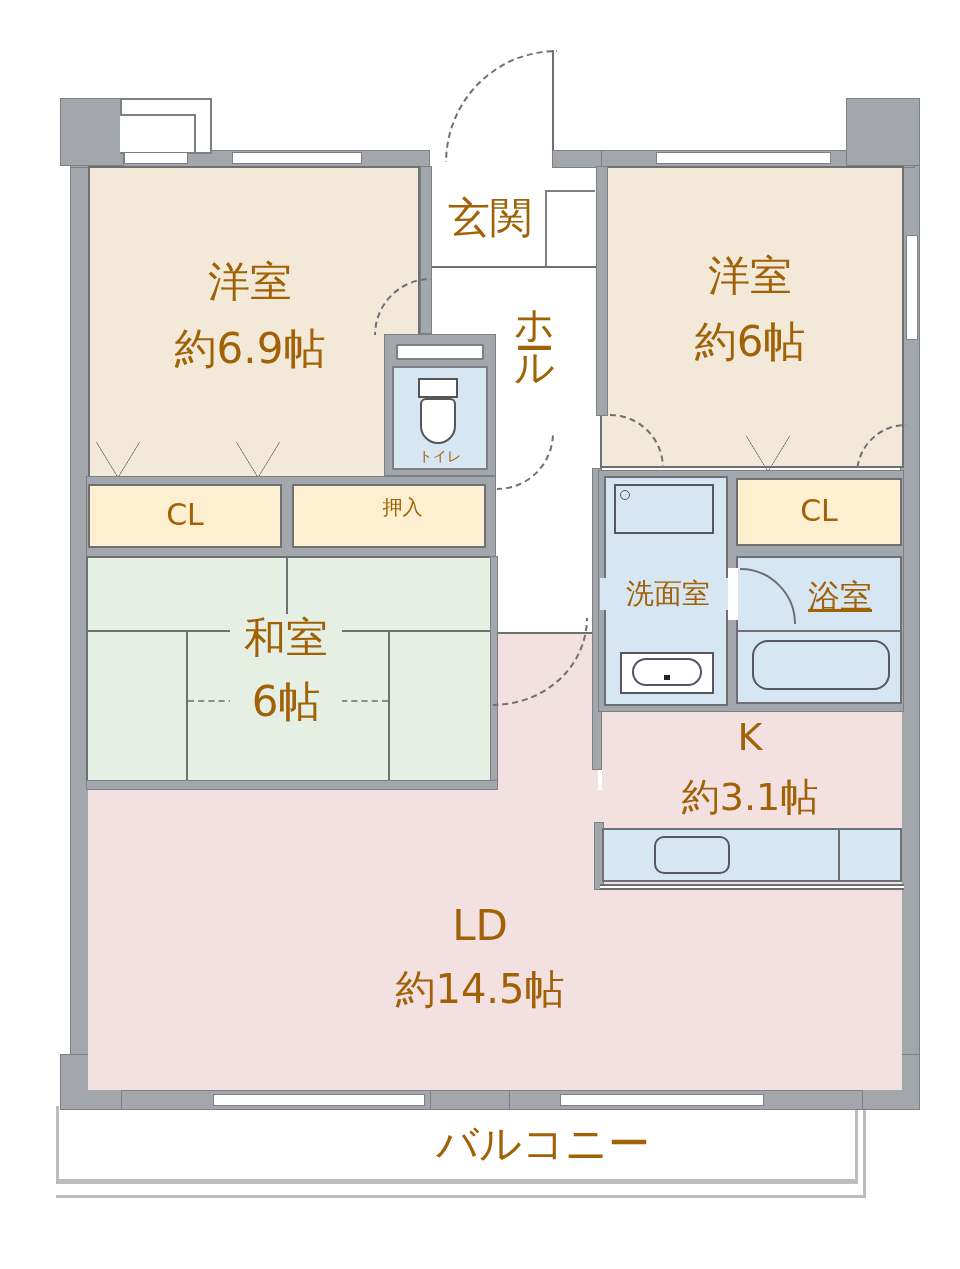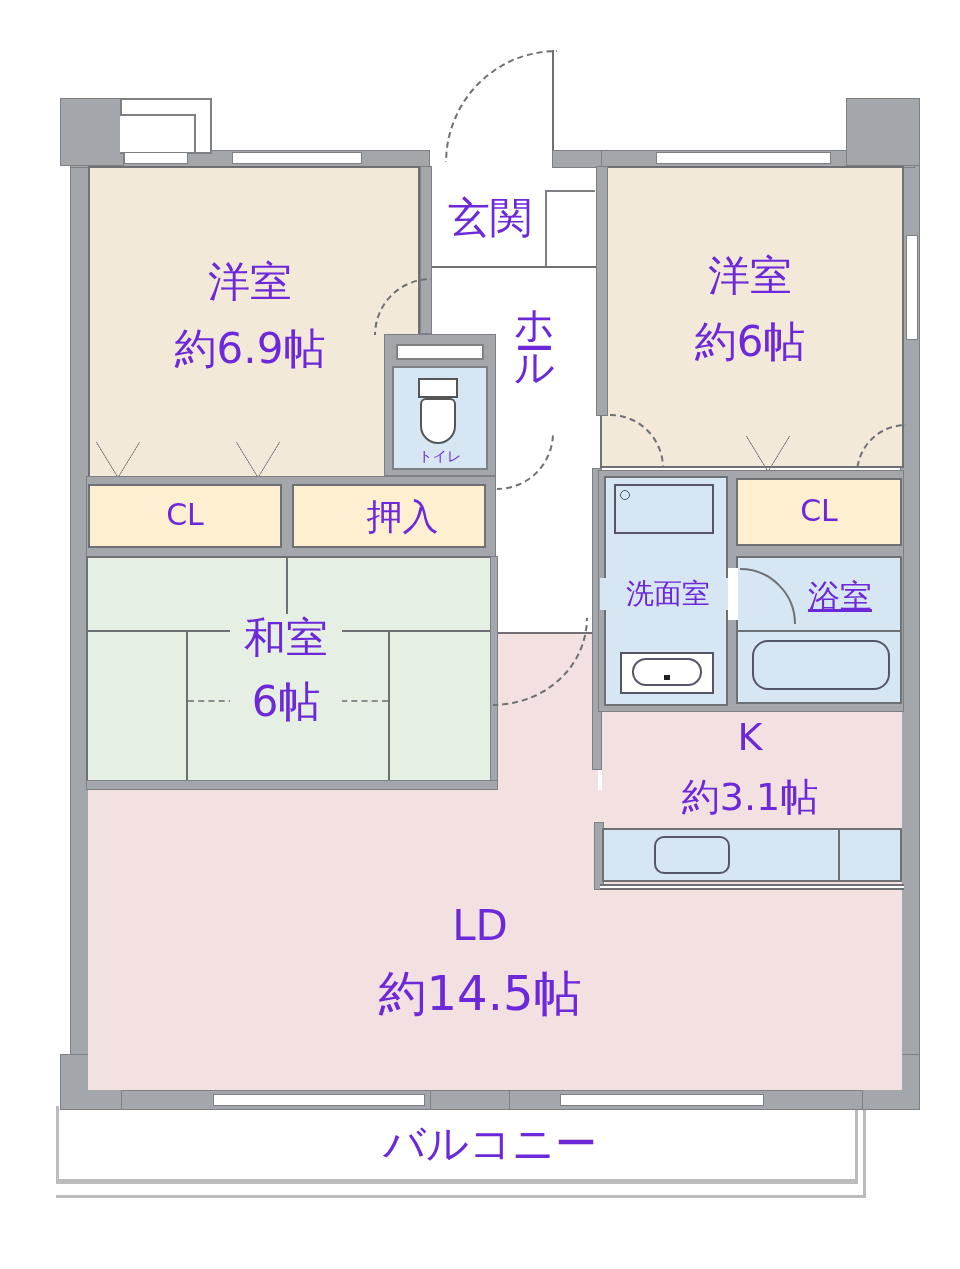--- a/index.html
+++ b/index.html
@@ -5,31 +5,31 @@
   html,body{margin:0;padding:0;background:#fff;}
   body{width:960px;height:1269px;position:relative;overflow:hidden;font-family:"DejaVu Sans","Liberation Sans",sans-serif;color:#222;}
   .abs{position:absolute;box-sizing:border-box;}
   .wall{background:#a3a7ac;border:1px solid #7d8186;}
   .room{border:2px solid #6e7074;}
   .western{background:#f3e9d9;}
   .closet{background:#fdefd0;}
   .washi{background:#e5efe3;}
   .wet{background:#d6e6f3;}
   .ldk{background:#f2e1e0;}
-  .label{position:absolute;text-align:center;line-height:1.15;color:#6d28d9;}
+  .label{position:absolute;text-align:center;line-height:1.15;color:#a16207;}
   .win{background:#fff;border:1px solid #7d8186;}
   .line{background:#6e7074;}
   .arc{position:absolute;border:2px dashed #6e7074;}
 </style>
 </head>
 <body>
 
 <div class="abs" style="left:56px;top:1106px;width:802px;height:78px;border-left:3px solid #bcbcbc;border-bottom:5px solid #bcbcbc;border-right:3px solid #bcbcbc;"></div>
 <div class="abs" style="left:56px;top:1106px;width:810px;height:92px;border-bottom:3px solid #bcbcbc;border-right:3px solid #bcbcbc;"></div>
-<div class="label" style="left:330px;top:1120px;width:320px;font-size:42px;">バルコニー</div>
+<div class="label" style="left:330px;top:1120px;width:320px;font-size:42px;text-align:right;">バルコニー</div>
 
 <div class="abs wall" style="left:70px;top:150px;width:20px;height:920px;"></div>
 <div class="abs wall" style="left:900px;top:150px;width:20px;height:960px;"></div>
 <div class="abs wall" style="left:60px;top:1090px;width:860px;height:20px;"></div>
 <div class="abs wall" style="left:70px;top:150px;width:360px;height:18px;"></div>
 <div class="abs wall" style="left:555px;top:150px;width:360px;height:18px;"></div>
 
 <div class="abs wall" style="left:60px;top:98px;width:64px;height:68px;"></div>
 <div class="abs wall" style="left:846px;top:98px;width:74px;height:68px;"></div>
 <div class="abs wall" style="left:60px;top:1054px;width:62px;height:56px;"></div>
@@ -79,42 +79,42 @@
 <div class="label" style="left:600px;top:318px;width:300px;font-size:42px;">約6帖</div>
 <div class="abs wall" style="left:596px;top:166px;width:12px;height:250px;"></div>
 <div class="arc" style="left:556px;top:414px;width:104px;height:104px;border-radius:50%;clip-path:inset(0 0 50% 50%);"></div>
 <div class="arc" style="left:856px;top:424px;width:96px;height:96px;border-radius:50%;clip-path:inset(0 50% 50% 0);"></div>
 <div class="abs" style="left:746px;top:436px;width:44px;height:36px;background:linear-gradient(to top right,transparent 49%,#6e7074 50%,transparent 53%) left/50% 100% no-repeat,linear-gradient(to top left,transparent 49%,#6e7074 50%,transparent 53%) right/50% 100% no-repeat;"></div>
 
 <div class="abs wall" style="left:86px;top:476px;width:410px;height:84px;"></div>
 <div class="abs room closet" style="left:88px;top:484px;width:194px;height:64px;"></div>
 <div class="label" style="left:88px;top:498px;width:194px;font-size:30px;">CL</div>
 <div class="abs room closet" style="left:292px;top:484px;width:194px;height:64px;"></div>
-<div class="label" style="left:292px;top:496px;width:221px;font-size:36px;">押入</div>
+<div class="label" style="left:292px;top:496px;width:221px;font-size:20px;">押入</div>
 
 <div class="abs room washi" style="left:86px;top:556px;width:406px;height:226px;"></div>
 <div class="abs line" style="left:88px;top:630px;width:402px;height:2px;"></div>
 <div class="abs line" style="left:186px;top:630px;width:2px;height:150px;"></div>
 <div class="abs line" style="left:388px;top:630px;width:2px;height:150px;"></div>
 <div class="abs line" style="left:286px;top:556px;width:2px;height:76px;"></div>
 <div class="abs" style="left:188px;top:700px;width:200px;height:2px;border-top:2px dashed #8a8c8f;"></div>
 <div class="label" style="left:230px;top:614px;width:112px;font-size:42px;background:#e5efe3;">和室</div>
 <div class="label" style="left:230px;top:678px;width:112px;font-size:42px;background:#e5efe3;">6帖</div>
 <div class="abs wall" style="left:490px;top:556px;width:8px;height:234px;"></div>
 <div class="abs wall" style="left:86px;top:780px;width:412px;height:10px;"></div>
 
 <div class="abs room ldk" style="left:88px;top:790px;width:814px;height:300px;border:none;"></div>
 <div class="abs ldk" style="left:498px;top:632px;width:100px;height:160px;"></div>
 <div class="abs ldk" style="left:602px;top:712px;width:300px;height:80px;"></div>
 <div class="arc" style="left:398px;top:530px;width:186px;height:172px;border-radius:50%;clip-path:inset(50% 0 0 50%);"></div>
 <div class="abs line" style="left:498px;top:632px;width:100px;height:2px;"></div>
 <div class="abs wall" style="left:592px;top:468px;width:10px;height:302px;"></div>
 
 <div class="label" style="left:380px;top:902px;width:200px;font-size:42px;">LD</div>
-<div class="label" style="left:340px;top:966px;width:280px;font-size:48px;">約14.5帖</div>
+<div class="label" style="left:340px;top:966px;width:280px;font-size:40px;">約14.5帖</div>
 
 <div class="label" style="left:700px;top:716px;width:100px;font-size:38px;">K</div>
 <div class="label" style="left:640px;top:776px;width:220px;font-size:38px;">約3.1帖</div>
 <div class="abs wall" style="left:594px;top:822px;width:10px;height:68px;"></div>
 <div class="abs room wet" style="left:602px;top:828px;width:300px;height:54px;"></div>
 <div class="abs" style="left:654px;top:836px;width:76px;height:38px;border:2px solid #556;border-radius:10px;background:#d6e6f3;"></div>
 <div class="abs line" style="left:838px;top:830px;width:2px;height:50px;"></div>
 <div class="abs" style="left:600px;top:884px;width:304px;height:6px;border-top:2px solid #6e7074;border-bottom:2px solid #6e7074;background:#fff;"></div>
 
 <div class="abs wall" style="left:598px;top:470px;width:306px;height:242px;"></div>

